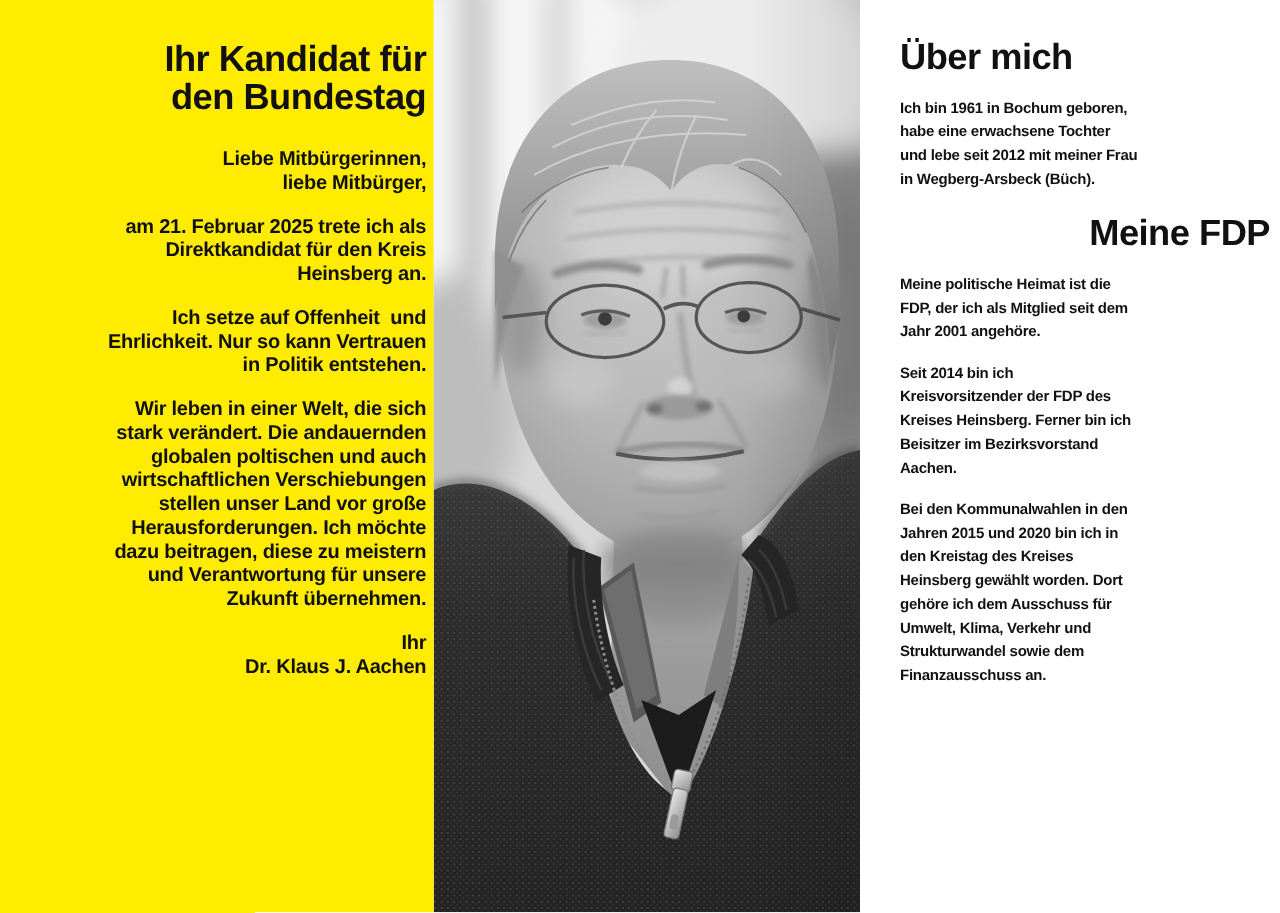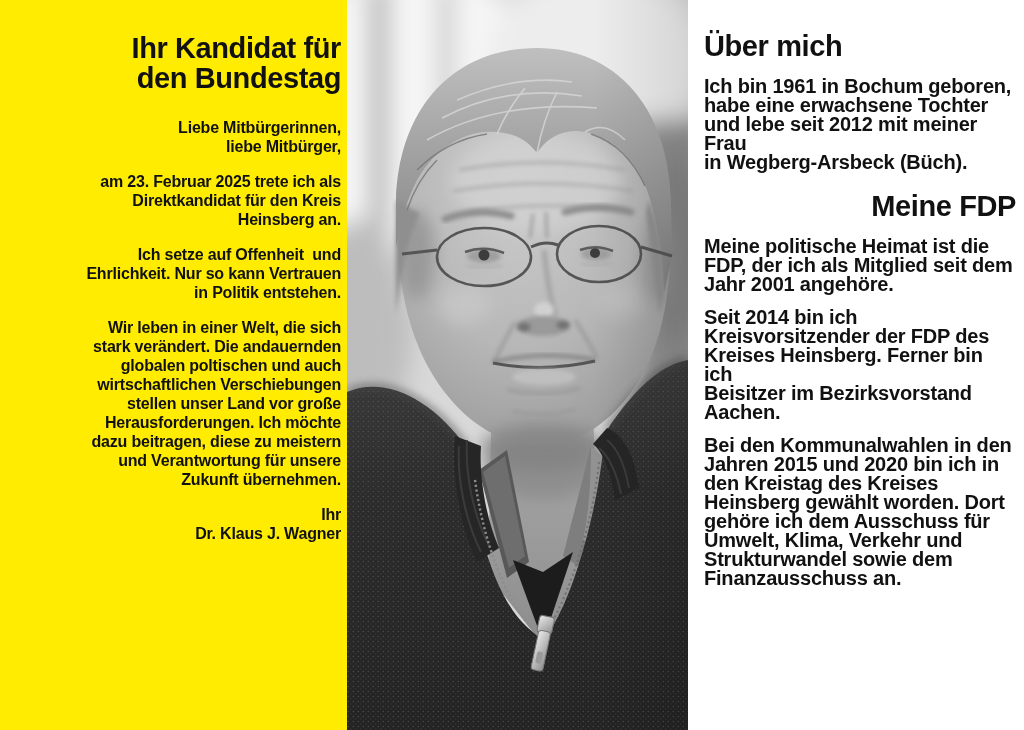--- a/index.html
+++ b/index.html
@@ -25,58 +25,58 @@
     letter-spacing:-0.2px;white-space:pre-wrap;
   }
   
   .photo-col{
     position:absolute;left:347px;top:0;width:341px;height:730px;margin:0;padding:0;
   }
   .photo-col svg{display:block;}
   
   .right-panel{
     position:absolute;left:688px;top:0;width:336px;height:730px;
-    box-sizing:border-box;padding:30px 8px 0 16px;background:var(--background,#ffffff);
+    box-sizing:border-box;padding:30px 8px 0 32px;background:var(--background,#ffffff);
   }
   .right-panel h2{
     font-size:29px;line-height:32px;margin:0 0 15px 0;letter-spacing:-0.4px;
   }
   .right-panel h2.second{margin-top:18px;text-align:right;}
   .right-panel p{
-    font-size:20px;line-height:19px;margin:0 0 14px 0;
+    font-size:12px;line-height:19px;margin:0 0 14px 0;
     letter-spacing:-0.2px;white-space:pre-wrap;
   }
 </style>
 </head>
 <body>
 
 <div class="page">
 
   <aside class="left-panel">
     <h1>Ihr Kandidat für
 den Bundestag</h1>
     <p>Liebe Mitbürgerinnen,
 liebe Mitbürger,</p>
-    <p>am 23. Februar 2025 trete ich als
+    <p>am 21. Februar 2025 trete ich als
 Direktkandidat für den Kreis
 Heinsberg an.</p>
     <p>Ich setze auf Offenheit  und
 Ehrlichkeit. Nur so kann Vertrauen
 in Politik entstehen.</p>
     <p>Wir leben in einer Welt, die sich
 stark verändert. Die andauernden
 globalen poltischen und auch
 wirtschaftlichen Verschiebungen
 stellen unser Land vor große
 Herausforderungen. Ich möchte
 dazu beitragen, diese zu meistern
 und Verantwortung für unsere
 Zukunft übernehmen.</p>
     <p>Ihr
-Dr. Klaus J. Wagner</p>
+Dr. Klaus J. Aachen</p>
   </aside>
 
   <figure class="photo-col" role="img" aria-label="Schwarz-Weiß-Porträtfoto des Kandidaten mit Brille und dunklem Reißverschluss-Pullover">
     <svg viewBox="0 0 341 730" width="341" height="730" preserveAspectRatio="none">
       <defs>
         <filter id="b12" x="-40%" y="-40%" width="180%" height="180%">
             <feGaussianBlur stdDeviation="12"></feGaussianBlur>
           </filter>
         <filter id="b8" x="-40%" y="-40%" width="180%" height="180%">
             <feGaussianBlur stdDeviation="8"></feGaussianBlur>

